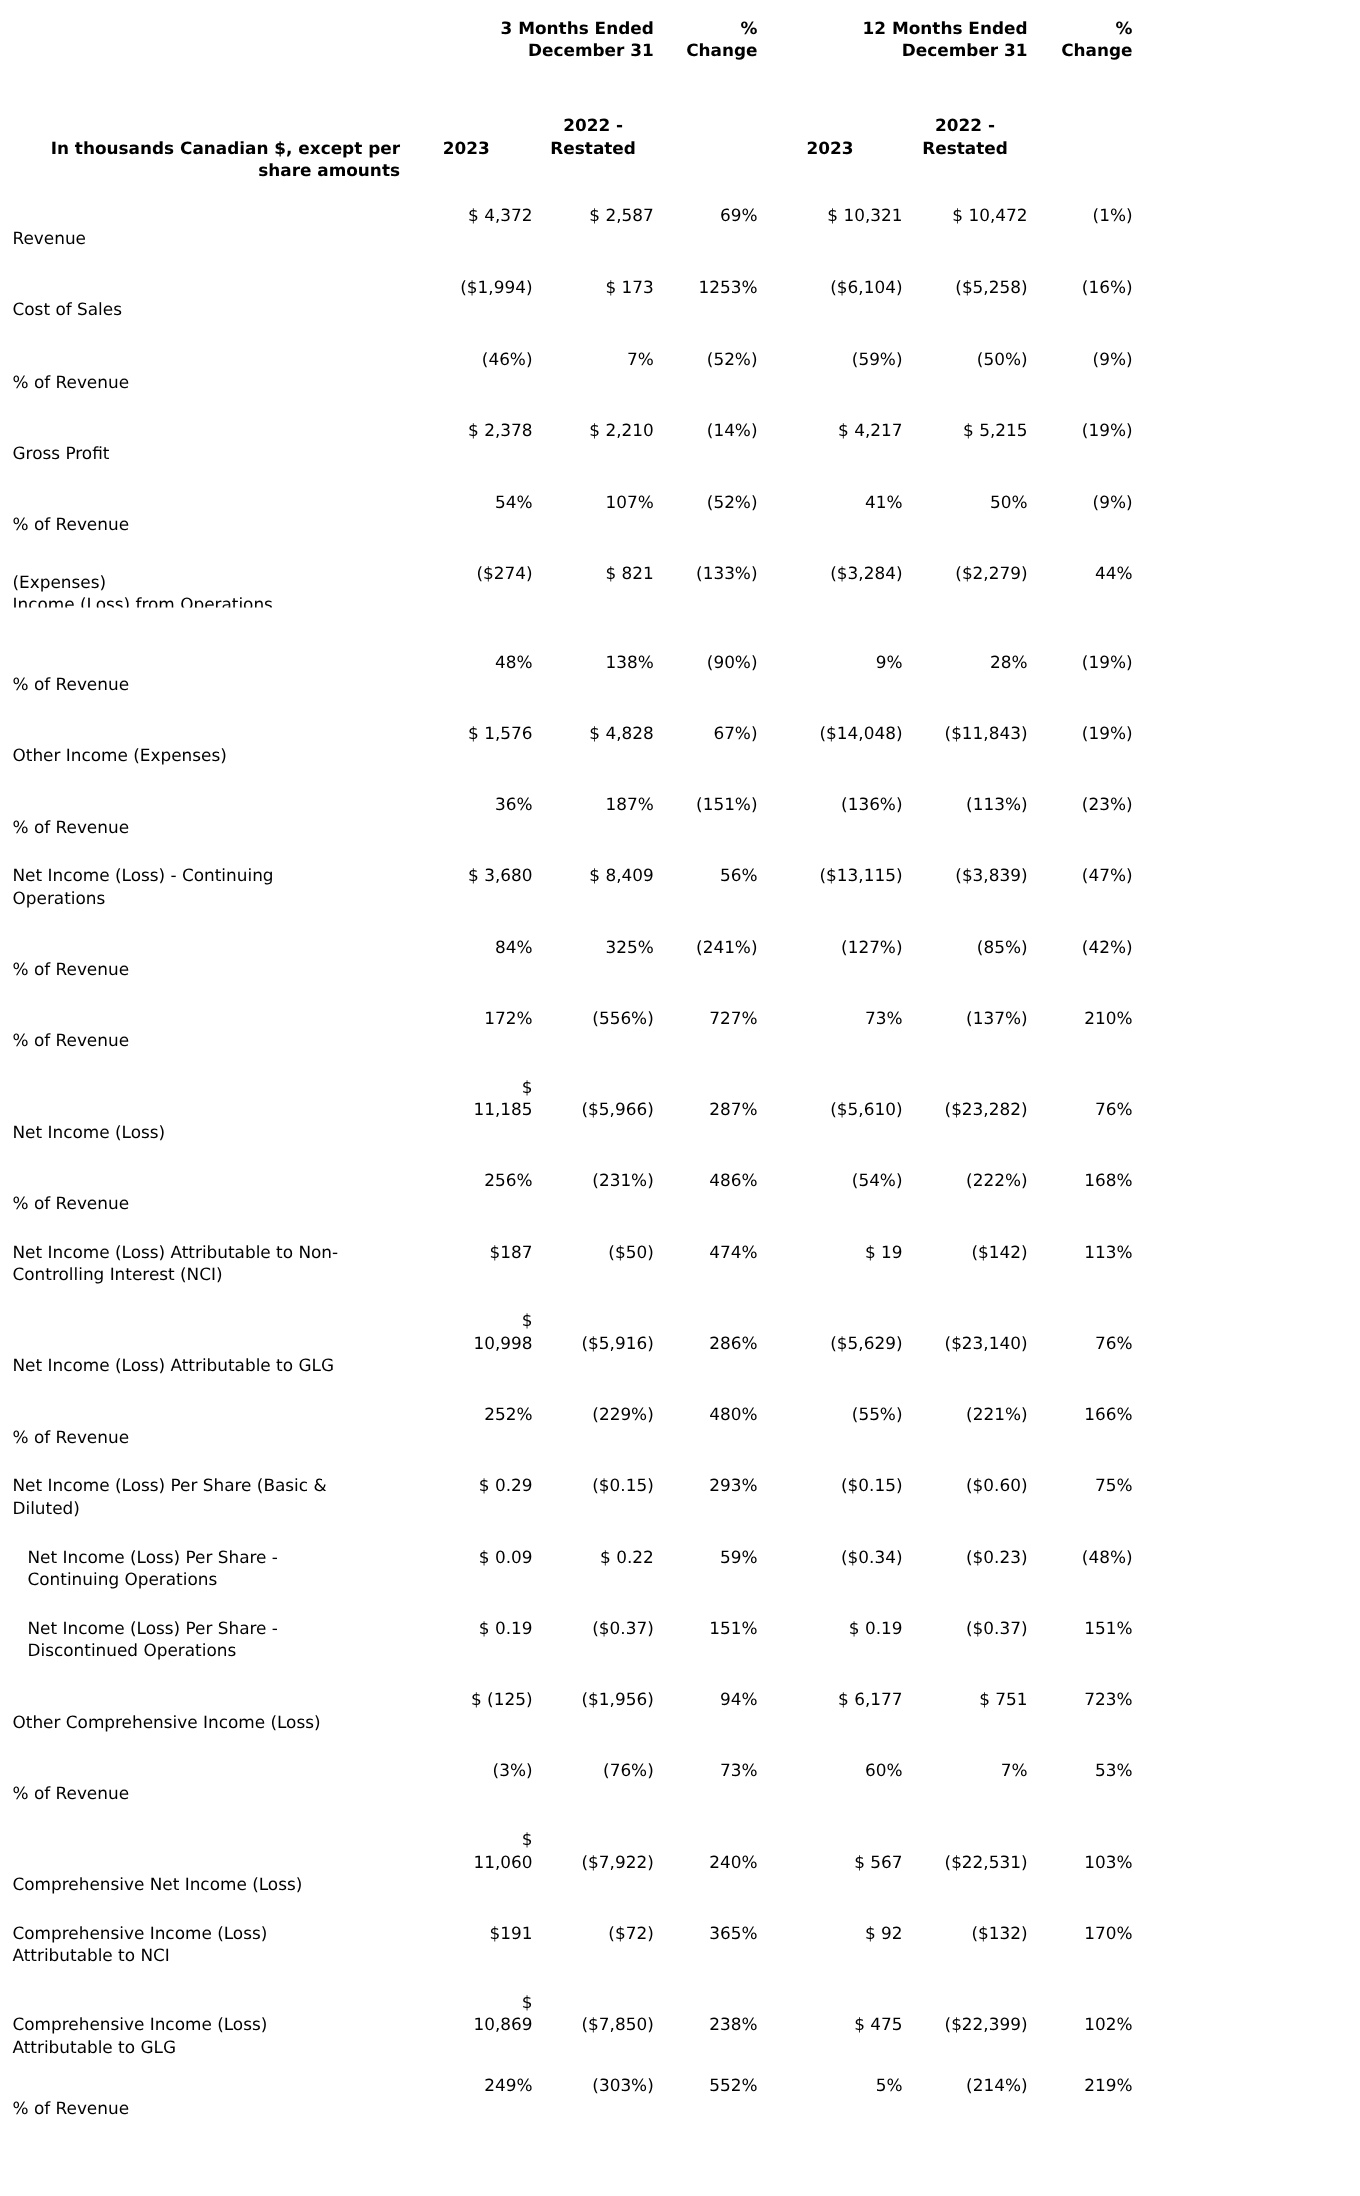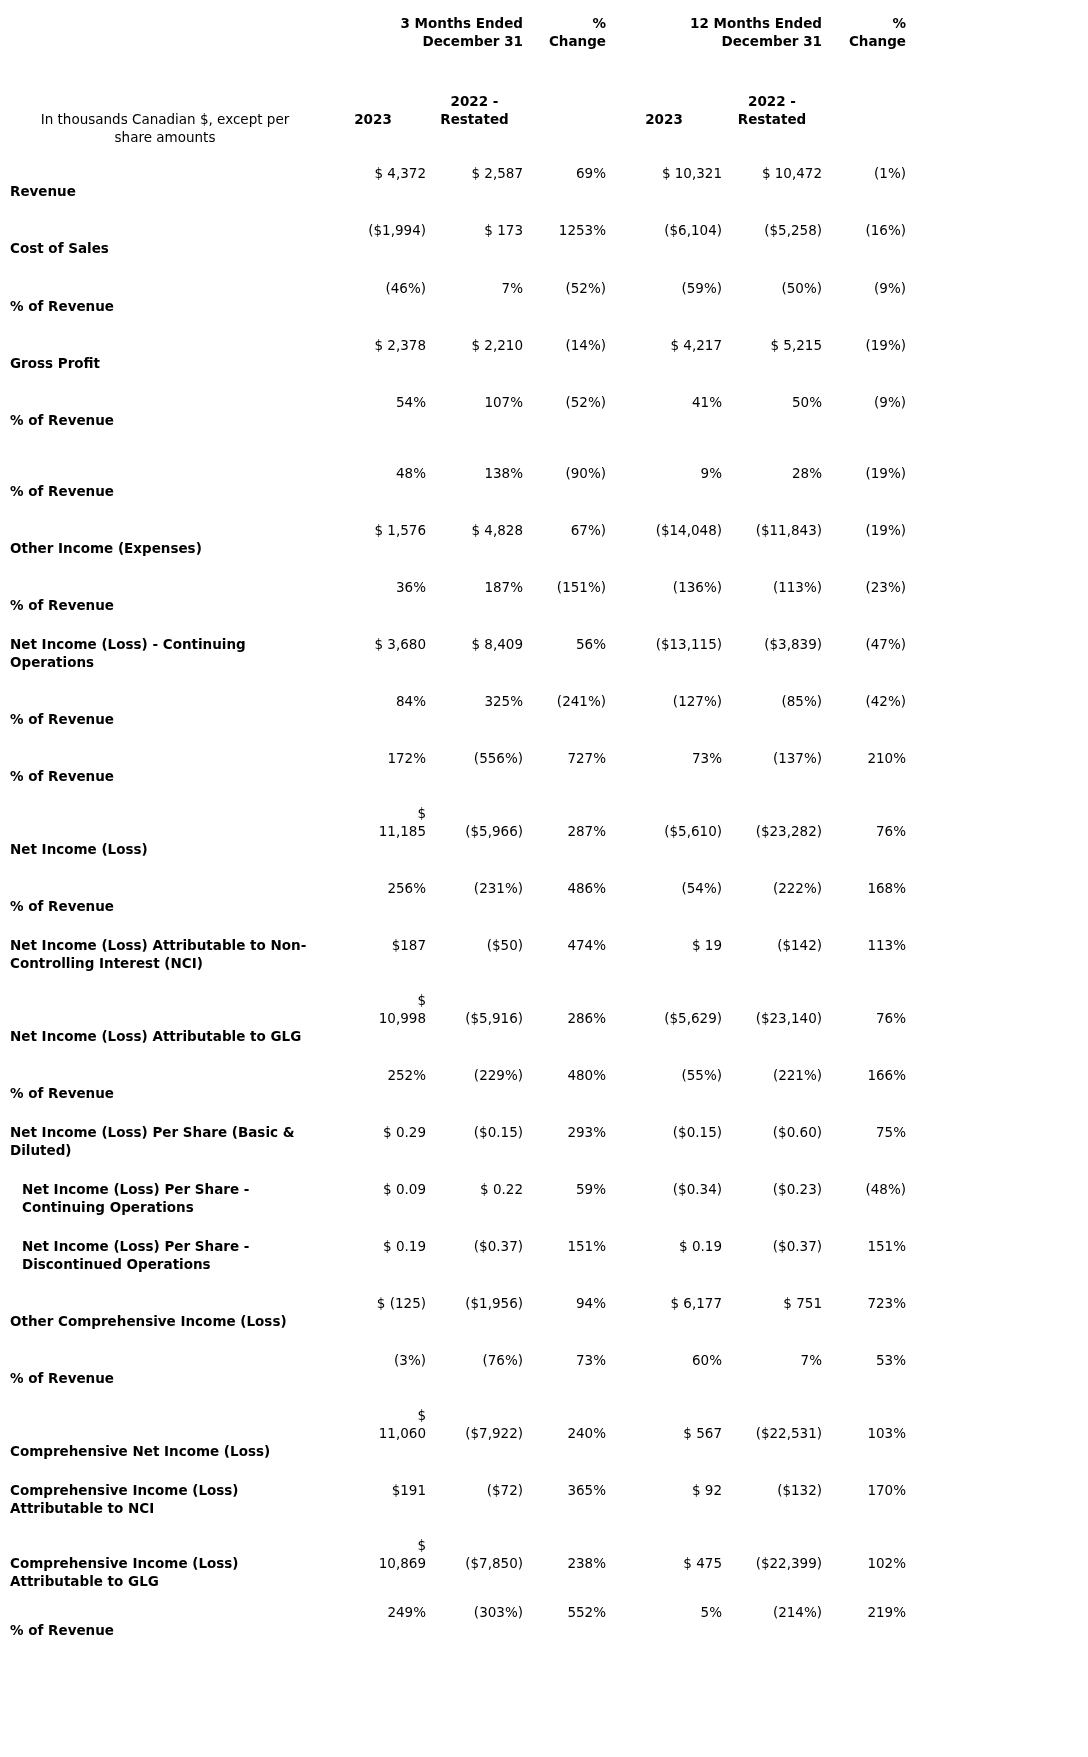--- a/index.html
+++ b/index.html
@@ -16,25 +16,25 @@
   tr.tr-period { height: 62px; }
   tr.tr-period th { vertical-align: top; padding-top: 14px; }
   th.grp { text-align: right; }
   th.g1  { padding-left: 32px; }
   th.g2  { padding-left: 10px; }
   th.pct { text-align: right; }
 
   
   tr.tr-years { height: 78px; }
   tr.tr-years th { padding-bottom: 12px; }
-  th.note { font-weight: normal; text-align: center; }
+  th.note { font-weight: bold; text-align: right; }
 
   
   td.num { text-align: right; padding-bottom: 8px; }
-  td.lbl { text-align: left;  padding-bottom: 8px; font-weight: bold; }
+  td.lbl { text-align: left;  padding-bottom: 8px; }
   .lblwrap { position: relative; top: 18px; padding-left: 10px; }
   td.lbl.indent .lblwrap { padding-left: 22px; }
   .clipbox { height: 29px; overflow: hidden; }  
   tr.last td { padding-bottom: 22px; }
   tr.last .lblwrap { top: 18px; }
 </style>
 </head>
 <body>
 
 <table>
@@ -111,20 +111,30 @@
       </tr>
       <tr style="height: 57px;">
         <td class="lbl"><div class="lblwrap">% of Revenue</div></td>
         <td class="num">54%</td>
         <td class="num">107%</td>
         <td class="num">(52%)</td>
         <td class="num">41%</td>
         <td class="num">50%</td>
         <td class="num">(9%)</td>
       </tr>
+      <tr style="height: 57px;">
+        <td class="lbl"><div class="lblwrap"><div class="clipbox">(Expenses)
+Income (Loss) from Operations</div></div></td>
+        <td class="num">($274)</td>
+        <td class="num">$ 821</td>
+        <td class="num">(133%)</td>
+        <td class="num">($3,284)</td>
+        <td class="num">($2,279)</td>
+        <td class="num">44%</td>
+      </tr>
       <tr style="height: 71px;">
         <td class="lbl"><div class="lblwrap">% of Revenue</div></td>
         <td class="num">48%</td>
         <td class="num">138%</td>
         <td class="num">(90%)</td>
         <td class="num">9%</td>
         <td class="num">28%</td>
         <td class="num">(19%)</td>
       </tr>
       <tr style="height: 57px;">

